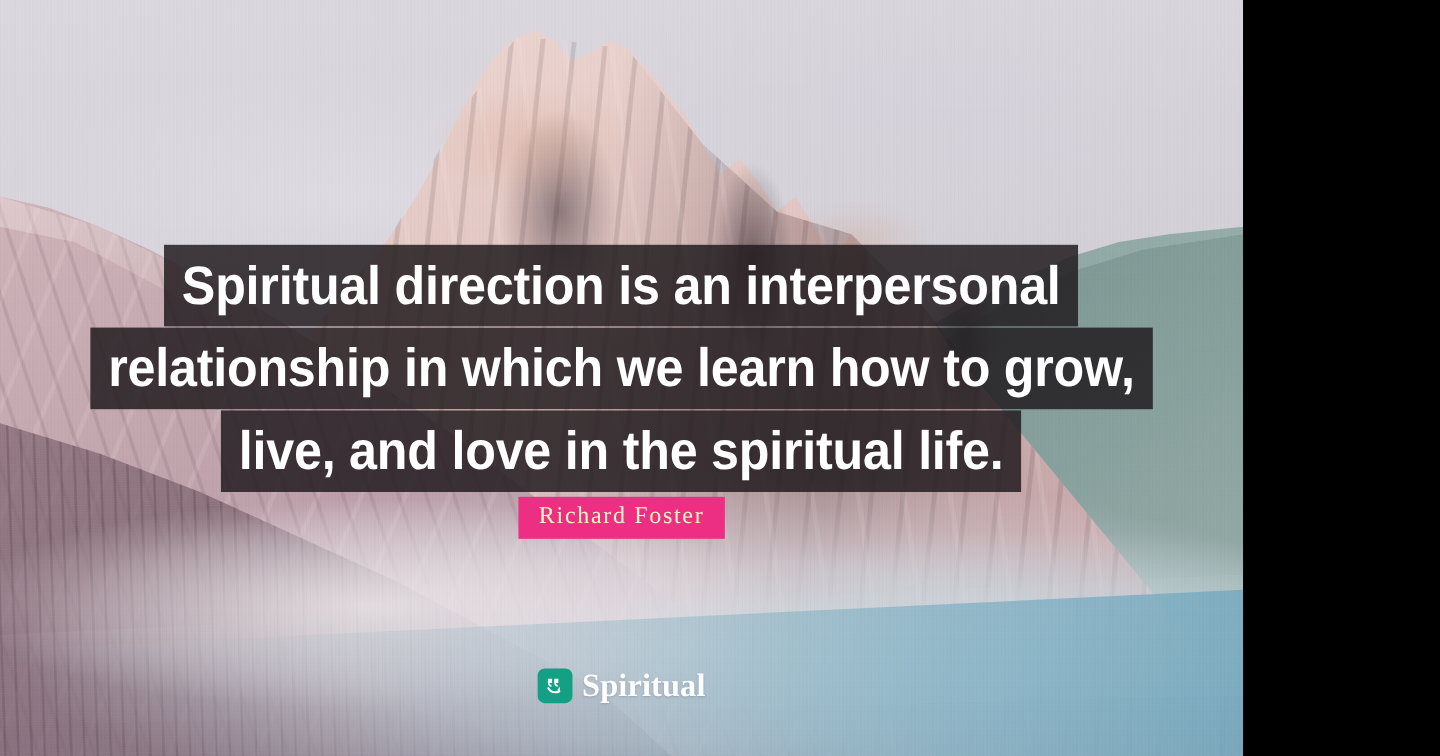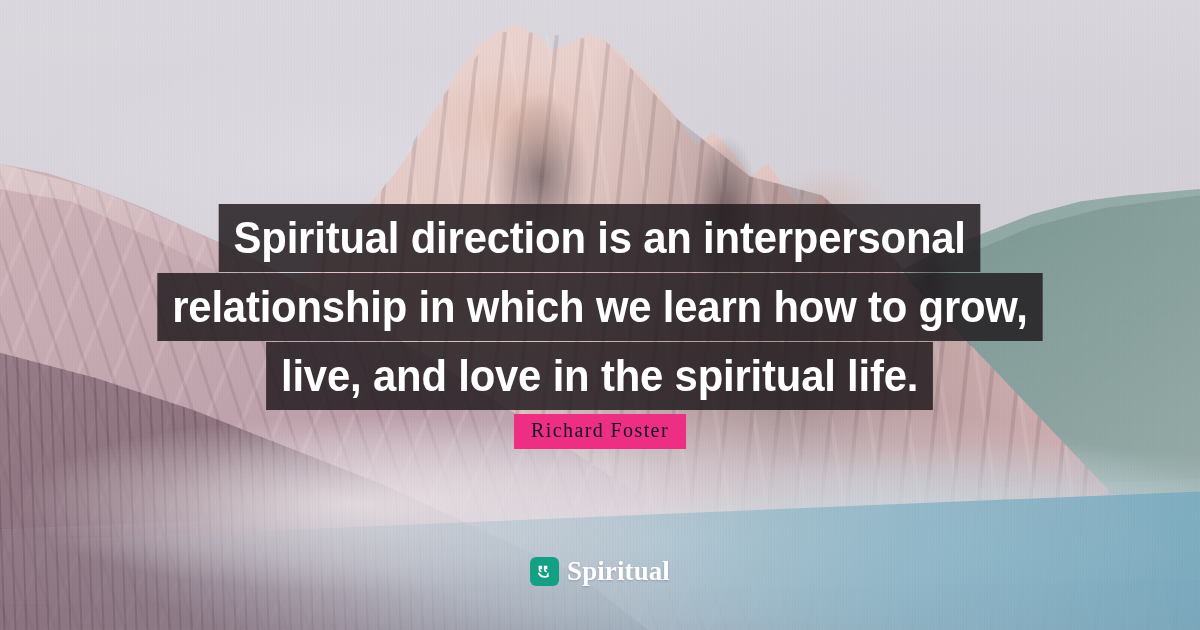--- a/index.html
+++ b/index.html
@@ -3,21 +3,21 @@
 <meta charset="utf-8">
 <style>
   html, body {
     margin: 0;
     padding: 0;
     background: #000;
   }
 
   #card {
     position: relative;
-    width: 1200px;
+    width: 1036px;
     height: 630px;
     overflow: hidden;
     font-family: "Liberation Sans", sans-serif;
   }
 
   
   .bg-layer { position: absolute; inset: 0; }
 
   
   .sky {
@@ -241,21 +241,21 @@
   .quote-line + .quote-line { margin-top: 1px; }
 
   
   #author-badge {
     position: absolute;
     left: 50%;
     top: 414px;
     transform: translateX(-50%);
     z-index: 22;
     background: #ee2e82;
-    color: #0f172a;
+    color: #fef9c3;
     font-family: "Liberation Serif", "DejaVu Serif", serif;
     font-size: 20px;
     font-weight: 400;
     letter-spacing: 1.4px;
     padding: 5px 17px 7px 17px;
     white-space: nowrap;
   }
 
   
   #logo {

